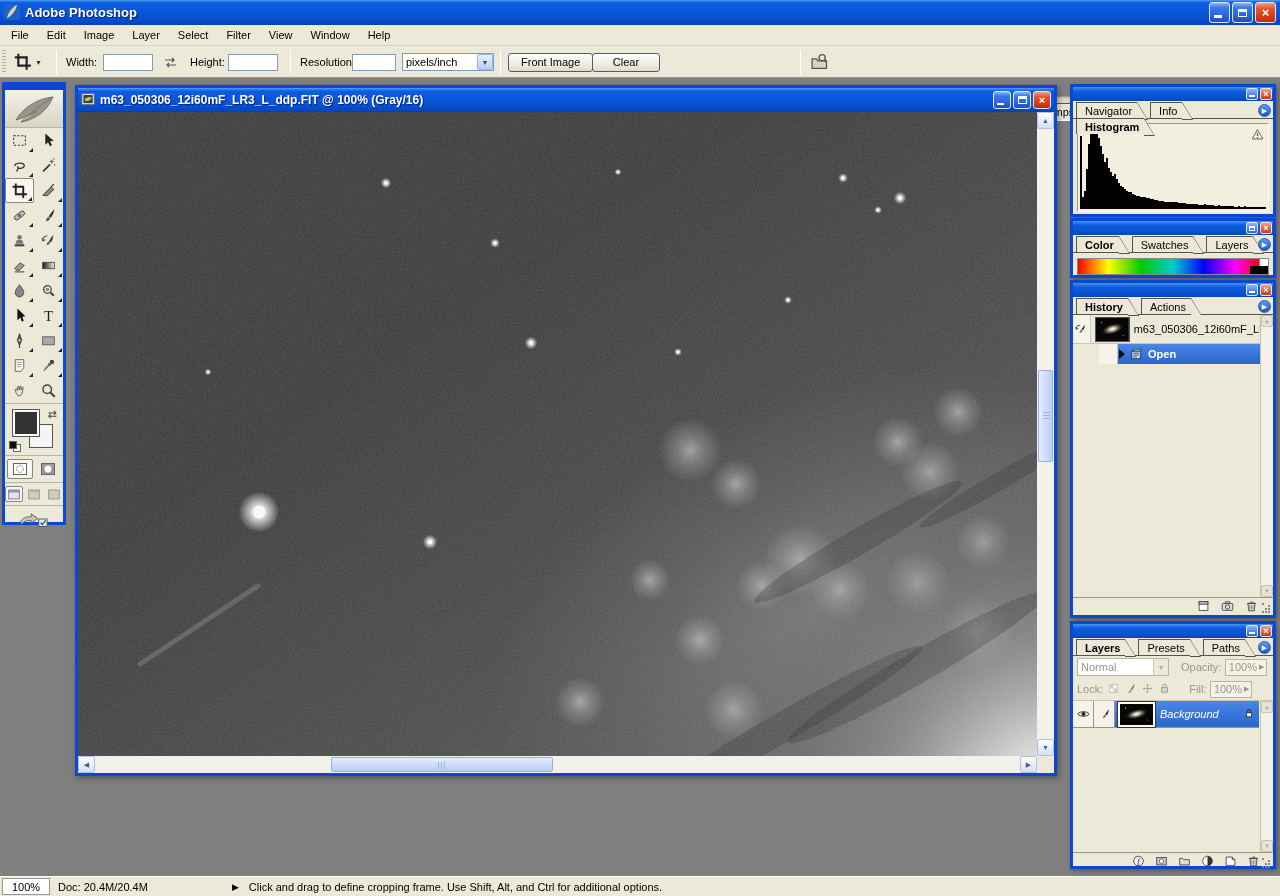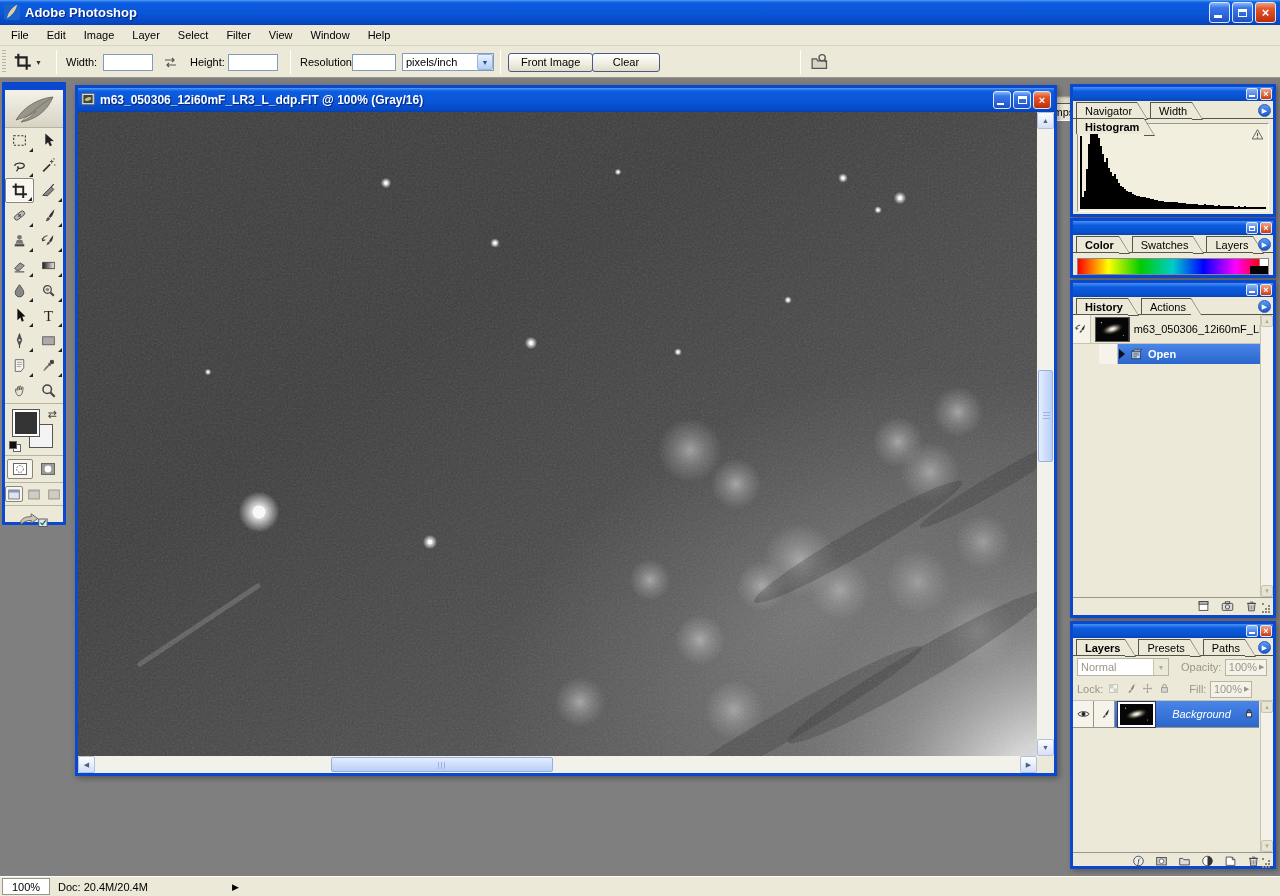--- a/index.html
+++ b/index.html
@@ -606,21 +606,21 @@
   </div>
 
   <div class="panel" style="top:84px;height:133px;">
     <div class="pstrip">
       <span class="pbtn">
           <span class="g-min"></span>
         </span>
       <span class="pbtn close">×</span>
     </div>
     <div class="ptabrow" id="tabs-navigator">
-      <span class="ptab">Navigator</span><span class="ptab">Width</span><span class="ptab active">Histogram</span><span class="pmenu">▶</span>
+      <span class="ptab">Navigator</span><span class="ptab">Info</span><span class="ptab active">Histogram</span><span class="pmenu">▶</span>
     </div>
     <div class="histbox">
       <div class="histbars" id="histbars">
           <i style="height: 73.04px;"></i>
           <i style="height: 11.62px;"></i>
           <i style="height: 18.26px;"></i>
           <i style="height: 39.84px;"></i>
           <i style="height: 64.74px;"></i>
           <i style="height: 79.68px;"></i>
           <i style="height: 83px;"></i>
@@ -852,21 +852,21 @@
               <path d="M5.8 7 L5.8 5.2 A2.2 2.2 0 0 1 10.2 5.2 L10.2 7" fill="none" stroke="#444" stroke-width="1.1"></path>
             </svg></span>
       </span>
       <span style="margin-left:14px;">Fill:</span>
       <span class="valbox">
           <span>100%</span>
           <span class="ar">▶</span>
         </span>
     </div>
     <div id="layers-list" style="position:relative;height:152px;border-top:1px solid #c8c4b4;">
-        <div class="layerrow" style="margin-right: 14px; text-align: center;">
+        <div class="layerrow" style="margin-right: 14px;">
           <span class="eyebox">
             <svg viewBox="0 0 16 16">
               <path d="M1.5 8 C4 4.5 12 4.5 14.5 8 C12 11.5 4 11.5 1.5 8 Z" fill="none" stroke="#222" stroke-width="1"></path>
               <circle cx="8" cy="8" r="2.3" fill="#222"></circle>
             </svg>
           </span>
           <span class="brushbox">
             <svg viewBox="0 0 16 16">
               <path d="M13 2.5 C10.8 4.8 9.8 6.3 8.7 8.6 L10.2 9.8 C11.8 8.1 12.7 5.8 13 2.5 Z" fill="#333"></path>
               <path d="M8.4 9.2 C7 9.7 6.6 11 6.2 12.6 C7.9 12.2 9.1 11.8 9.5 10.3 Z" fill="#555"></path>
@@ -924,15 +924,16 @@
             <path d="M6 7 L6.3 12 M8 7 L8 12 M10 7 L9.7 12" stroke="#777" stroke-width="0.8"></path>
           </svg></span>
       <span class="gripdots"></span>
     </div>
   </div>
 
   <div class="statusbar">
     <span class="zoombox">100%</span>
     <span class="docsize">Doc: 20.4M/20.4M</span>
     <span class="statustri">▶</span>
+    <span class="statushint">Click and drag to define cropping frame. Use Shift, Alt, and Ctrl for additional options.</span>
   </div>
 
 </div>
 
 </body></html>

